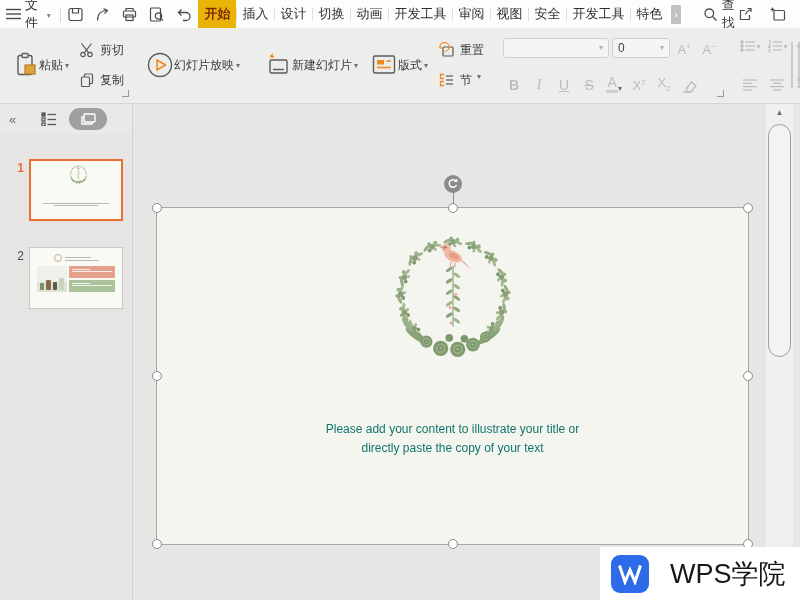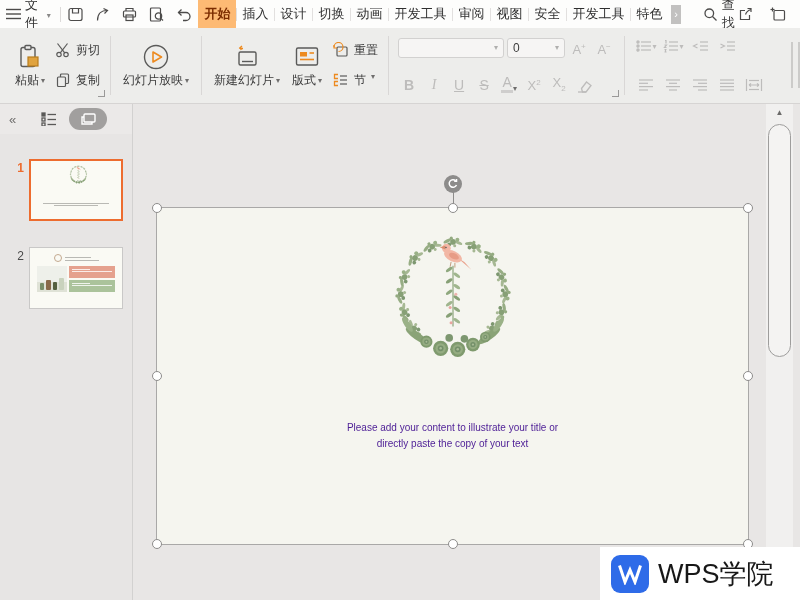--- a/index.html
+++ b/index.html
@@ -9,30 +9,30 @@
   
   .titlebar{height:28px;background:#fdfdfc;display:flex;align-items:center;padding:0 6px;box-sizing:border-box}
   .qbtn{width:20px;height:20px;display:flex;align-items:center;justify-content:center;color:#4c4b4a}
   .file-label{font-size:13px;color:#303030;margin:0 1px 0 4px}
   .ddv{font-size:8px;color:#8a8988;margin:2px 4px 0 2px}
   .tb-sep{width:1px;height:15px;background:#dcdad9;margin:0 5px}
   .qat{display:flex;gap:7px;align-items:center;color:#4c4b4a}
   .tabs{display:flex;align-items:center;height:28px;margin-left:5px}
   .tab{font-size:13px;color:#2f2f2f;padding:0 6px;height:28px;display:flex;align-items:center;position:relative;white-space:nowrap}
   .tab+.tab::before{content:"";position:absolute;left:0;top:8px;height:13px;width:1px;background:#e2e0df}
-  .tab.active{background:#fdba74;color:#7b2c00;font-weight:bold}
+  .tab.active{background:#eab308;color:#7b2c00;font-weight:bold}
   .more-chip{width:13px;height:19px;background:#c2c1c0;color:#fff;display:flex;align-items:center;justify-content:center;font-size:11px;margin-left:3px}
   .find{display:flex;align-items:center;gap:4px;margin-left:22px;color:#3a3a3a;font-size:13px}
   .tb-right{margin-left:auto;display:flex;gap:13px;align-items:center;color:#4c4b4a;padding-right:6px}
 
   
   .ribbon{height:76px;background:#ededeb;border-bottom:1px solid #d6d4d3;display:flex;align-items:stretch;padding:3px 0 3px 6px;box-sizing:border-box;position:relative}
   .rgroup{display:flex;align-items:stretch;gap:2px;position:relative;padding:1px 4px}
   .vdiv{width:1px;background:#d9d7d6;margin:5px 3px}
-  .bigbtn{display:flex;flex-direction:column;align-items:center;justify-content:center;padding:4px 5px 5px;color:#3b3b3b;font-size:12px}
+  .bigbtn{display:flex;flex-direction:row;align-items:center;justify-content:center;padding:4px 5px 5px;color:#3b3b3b;font-size:12px}
   .bigbtn .ic{height:30px;display:flex;align-items:center;justify-content:center}
   .lblrow{display:flex;align-items:center;gap:2px;white-space:nowrap}
   .dd{font-size:8px;color:#6f6e6d}
   .scol{display:flex;flex-direction:column;justify-content:space-evenly}
   .smallbtn{display:flex;gap:5px;font-size:12px;color:#3b3b3b;padding:2px 3px;white-space:nowrap}
   .corner{position:absolute;right:2px;bottom:3px;width:6px;height:6px;border-right:1px solid #9a9998;border-bottom:1px solid #9a9998}
   .fontgrp,.pargrp{display:flex;flex-direction:column;justify-content:space-between;padding:5px 6px;position:relative}
   .frow{display:flex;align-items:center;gap:3px}
   .combo{height:20px;background:#f6f5f4;border:1px solid #d2d1d0;border-radius:3px;display:flex;align-items:center;justify-content:space-between;padding:0 5px;font-size:12px;color:#3d3d3d;box-sizing:border-box}
   .combo.name{width:106px}
@@ -76,31 +76,31 @@
   .bandgreen{background:#abc39b}
 
   .editor{flex:1;position:relative;background:#e8e6e5;overflow:hidden}
   .slide{position:absolute;left:23px;top:103px;width:591px;height:336px;background:#f5f5ef;border:1px solid #a9a8a7}
   .handle{position:absolute;width:10px;height:10px;border-radius:50%;background:#fff;border:1px solid #8d8c8b;box-sizing:border-box;z-index:3}
   .h-tl{left:-5px;top:-5px}.h-tc{left:calc(50% - 5px);top:-5px}.h-tr{right:-5px;top:-5px}
   .h-ml{left:-5px;top:calc(50% - 5px)}.h-mr{right:-5px;top:calc(50% - 5px)}
   .h-bl{left:-5px;bottom:-5px}.h-bc{left:calc(50% - 5px);bottom:-5px}.h-br{right:-5px;bottom:-5px}
   .rot-line{position:absolute;left:50%;top:-16px;width:1px;height:12px;background:#8d8c8b}
   .rot-handle{position:absolute;left:calc(50% - 9px);top:-33px;width:18px;height:18px;border-radius:50%;background:#8d8c8b;display:flex;align-items:center;justify-content:center;z-index:3}
-  .slide-body-text{position:absolute;top:212px;left:0;width:100%;text-align:center;font-size:10px;color:#4c1d95;line-height:1.55}
+  .slide-body-text{position:absolute;top:212px;left:0;width:100%;text-align:center;font-size:12px;color:#0f766e;line-height:1.55}
   .wreath-wrap{position:absolute;top:12px;left:0;width:100%;display:flex;justify-content:center}
 
   .scrollzone{width:37px;background:#e8e6e5;position:relative}
   .track{position:absolute;left:3px;top:0;bottom:0;width:27px;background:#f1f0ef}
   .scroll-up{position:absolute;left:3px;top:5px;width:27px;text-align:center;color:#6b6a69;font-size:8px;line-height:8px}
   .sthumb{position:absolute;left:5px;top:20px;width:23px;height:233px;border-radius:12px;background:#f4f3f2;border:1px solid #9e9d9c;box-sizing:border-box}
 
   .brand{position:absolute;right:0;bottom:0;width:200px;height:53px;background:#fff;display:flex;align-items:center;padding-left:11px;box-sizing:border-box;z-index:6}
   .wbox{width:38px;height:38px;border-radius:9px;background:#2e6be8;display:flex;align-items:center;justify-content:center}
-  .brandtext{font-size:27px;color:#171717;margin-left:9px}
+  .brandtext{font-size:27px;color:#171717;margin-left:21px}
 </style>
 </head>
 <body>
 
 <svg width="0" height="0" style="position:absolute" aria-hidden="true">
   <defs>
     <g id="cl1">
       <ellipse cx="-6" cy="-1" rx="4.4" ry="1.7" transform="rotate(-28 -6 -1)" fill="#97ad84"></ellipse>
       <ellipse cx="6" cy="1" rx="4" ry="1.6" transform="rotate(24 6 1)" fill="#a6b893"></ellipse>
       <circle cx="0" cy="0" r="3" fill="#87a076"></circle>

